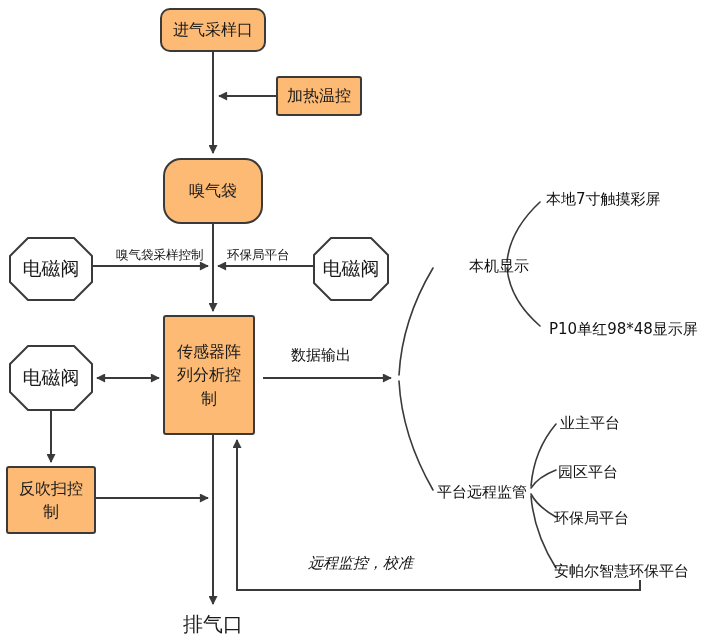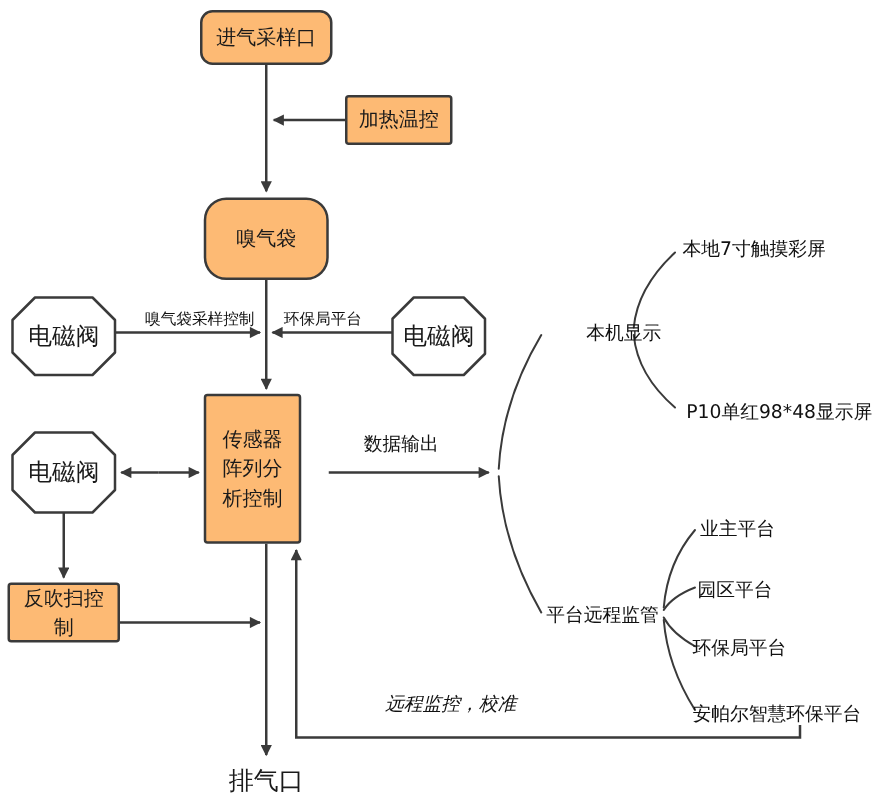--- a/index.html
+++ b/index.html
@@ -27,22 +27,22 @@
     align-items: center;
     justify-content: center;
     text-align: center;
     font-size: 16px;
     line-height: 1.45;
     color: #1a1a1a;
   }
   #node-intake   { left:160px; top:8px;   width:106px; height:44px; border-radius:10px; }
   #node-heater   { left:276px; top:76px;  width:86px;  height:40px; border-radius:3px; }
   #node-gasbag   { left:163px; top:158px; width:100px; height:66px; border-radius:18px; }
-  #node-sensor   { left:163px; top:315px; width:78px; height:120px; border-radius:3px; padding:0 9px; }
-  #node-backflush{ left:6px;   top:466px; width:90px;  height:48px;  border-radius:3px; padding:0 11px; }
+  #node-sensor   { left:163px; top:315px; width:92px; height:120px; border-radius:3px; padding:0 9px; }
+  #node-backflush{ left:6px;   top:466px; width:90px;  height:68px;  border-radius:3px; padding:0 11px; }
   .octagon-label {
     position: absolute;
     display: flex;
     align-items: center;
     justify-content: center;
     font-size: 19px;
     text-align: center;
   }
   #valve-top-left-label { left:10px;  top:238px; width:82px; height:62px; }
   #valve-right-label    { left:314px; top:238px; width:74px; height:62px; }

